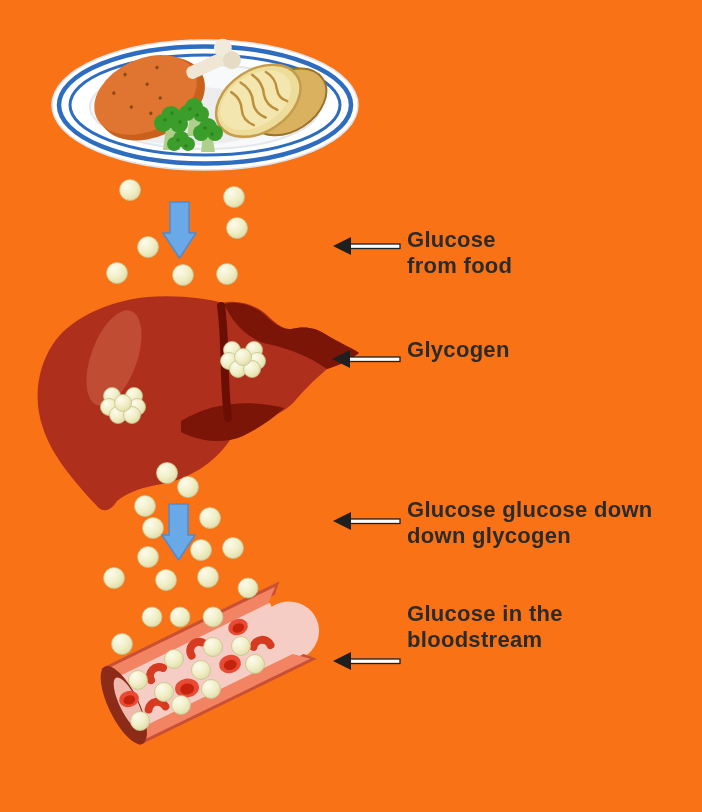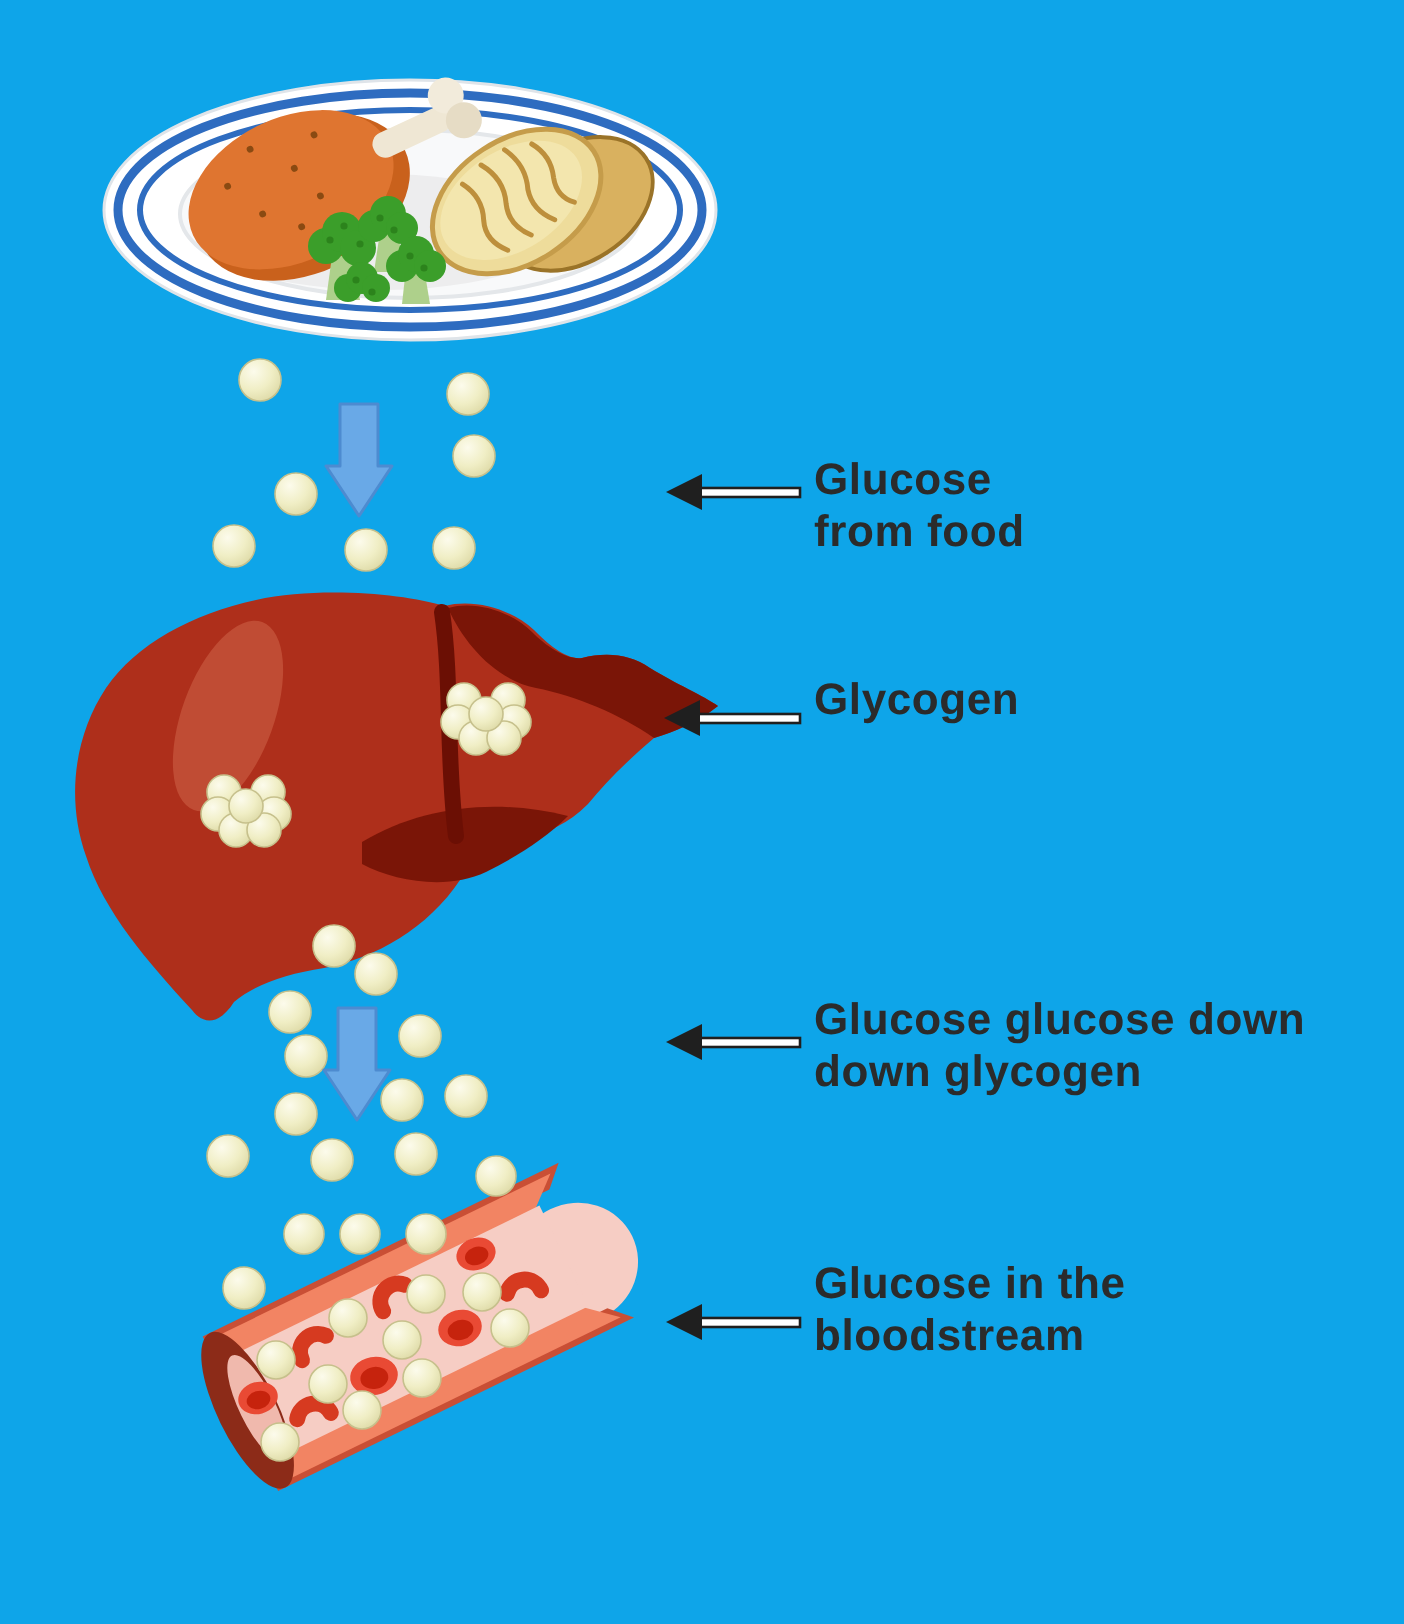--- a/index.html
+++ b/index.html
@@ -1,17 +1,17 @@
 <!DOCTYPE html>
 <html style="--label_text: #2b2b2b; --arrow_black: #1f1f1f; --arrow_blue_fill: #69a9e7; --arrow_blue_edge: #4d8bd0; --glucose_fill: #f0eec5; --glucose_edge: #c6c08c; --liver_red: #ae2f1b; --liver_dark: #7a1507; --liver_highlight: #c04c34; --plate_ring_blue: #2e6cc0; --drumstick_orange: #df7530; --broccoli_green: #3b9e2a; --bread_tan: #eedc9b; --vessel_wall: #f28463; --vessel_wall_edge: #c94f35; --vessel_inner: #f6cdc4; --vessel_cap: #8c2b18; --rbc_red: #e94a34; --rbc_dark: #c6230d;"><head>
 <meta charset="utf-8">
 <title>Diagram</title>
 <style>
   html,body{margin:0;padding:0;background:#ffffff;}
-  #stage{position:relative;width:702px;height:812px;overflow:hidden;background:#0ea5e9;
+  #stage{position:relative;width:702px;height:812px;overflow:hidden;background:#f97316;
          font-family:"Liberation Sans",sans-serif;}
   #art{position:absolute;left:0;top:0;}
   .lbl{position:absolute;left:407px;font-weight:700;font-size:22px;line-height:26px;
        letter-spacing:.3px;color:var(--label_text,#2b2b2b);white-space:nowrap;}
   .lbl span{display:block;}
   
   .blueArrow{fill:var(--arrow_blue_fill,#69a9e7);stroke:var(--arrow_blue_edge,#4d8bd0);
              stroke-width:1.5;stroke-linejoin:round;}
   .blkHead{fill:var(--arrow_black,#1f1f1f);}
   .blkShaft{fill:#ffffff;stroke:var(--arrow_black,#1f1f1f);stroke-width:1.3;}
@@ -270,18 +270,18 @@
   <span>Glucose</span>
   <span>from food</span>
 </div>
 <div class="lbl" style="top:337px">
   <span>Glycogen</span>
 </div>
 <div class="lbl" style="top:497px">
   <span>Glucose glucose down</span>
   <span>down glycogen</span>
 </div>
-<div class="lbl" style="top:629px">
+<div class="lbl" style="top:601px">
   <span>Glucose in the</span>
   <span>bloodstream</span>
 </div>
 
 </div>
 
 </body></html>

